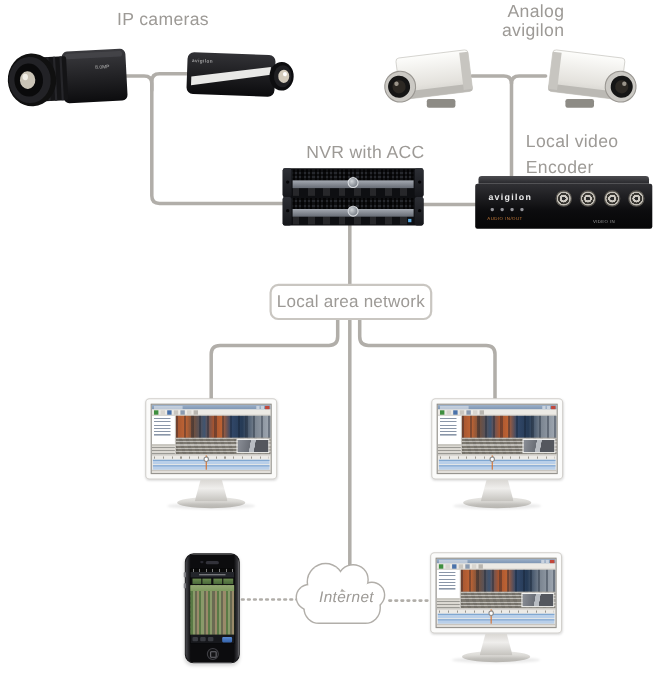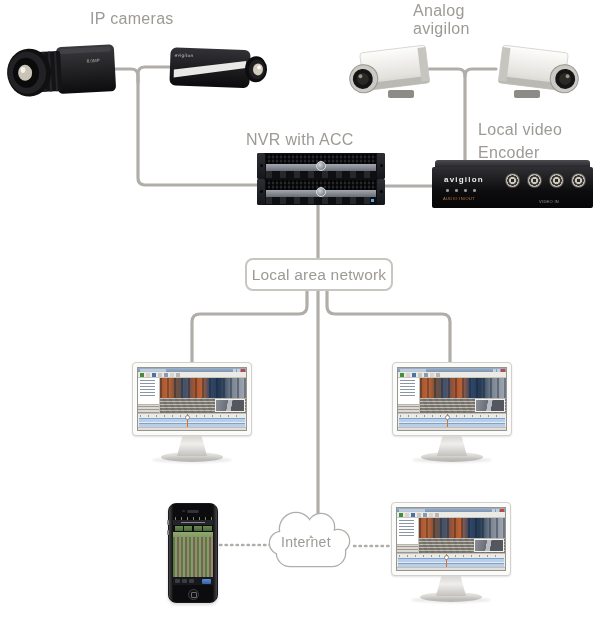--- a/index.html
+++ b/index.html
@@ -5,29 +5,29 @@
   html,body{margin:0;padding:0;background:#fff;font-family:"Liberation Sans",sans-serif;}
   #stage{position:relative;width:605px;height:630px;background:#fff;overflow:hidden;}
   #stage *{box-sizing:border-box;}
   svg.overlay{position:absolute;left:0;top:0;}
   .conn{stroke:var(--line,#b1aea9);stroke-width:3.2;fill:none;stroke-linecap:round;}
   .conn.dotted{stroke-width:2.4;stroke-dasharray:1.5 4;}
   .cloud-stroke{stroke:var(--line,#b1aea9);stroke-width:2.6;fill:none;}
   .cloud-fill{fill:#fff;stroke:none;}
 
   .lbl{position:absolute;color:var(--label,#9d9a96);font-size:16px;letter-spacing:.3px;line-height:17.5px;}
-  .lbl.center{text-align:left;}
+  .lbl.center{text-align:right;}
   #lbl-ip{left:90px;top:10px;width:100px;}
   #lbl-analog-cams{left:413px;top:2px;width:100px;}
   #lbl-nvr{left:246px;top:119px;width:140px;margin-top:12px;}
   #lbl-encoder{left:478px;top:119px;width:120px;line-height:22.5px;}
   #lan-box{position:absolute;left:245px;top:258px;width:148px;height:33px;background:#fff;
     border:2.5px solid var(--box-border,#c9c6c1);border-radius:8px;display:flex;align-items:center;
     justify-content:center;color:var(--label,#9d9a96);font-size:15.5px;letter-spacing:.2px;}
-  #lbl-internet{left:281px;top:534px;width:68px;font-size:14px;text-align:left;}
+  #lbl-internet{left:281px;top:534px;width:68px;font-size:14px;text-align:center;font-style:italic;}
 
   
   .nvr{position:absolute;left:257px;top:153px;width:128px;height:52px;}
   .nvr-unit{position:relative;width:128px;height:26px;background:#0e0f12;border-radius:2px;}
   .nvr-unit .vents{position:absolute;left:9px;right:9px;top:1px;height:10px;background-color:#26282d;
     background-image:repeating-linear-gradient(90deg,rgba(0,0,0,.75) 0 2px,transparent 2px 4px),
                      repeating-linear-gradient(0deg,rgba(0,0,0,.6) 0 2px,transparent 2px 4px);}
   .nvr-unit .band{position:absolute;left:9px;right:9px;top:11px;height:7px;
     background:linear-gradient(180deg,#a4a9b1,#676c75);}
   .nvr-unit .slot{position:absolute;left:9px;right:9px;top:18px;height:7px;

